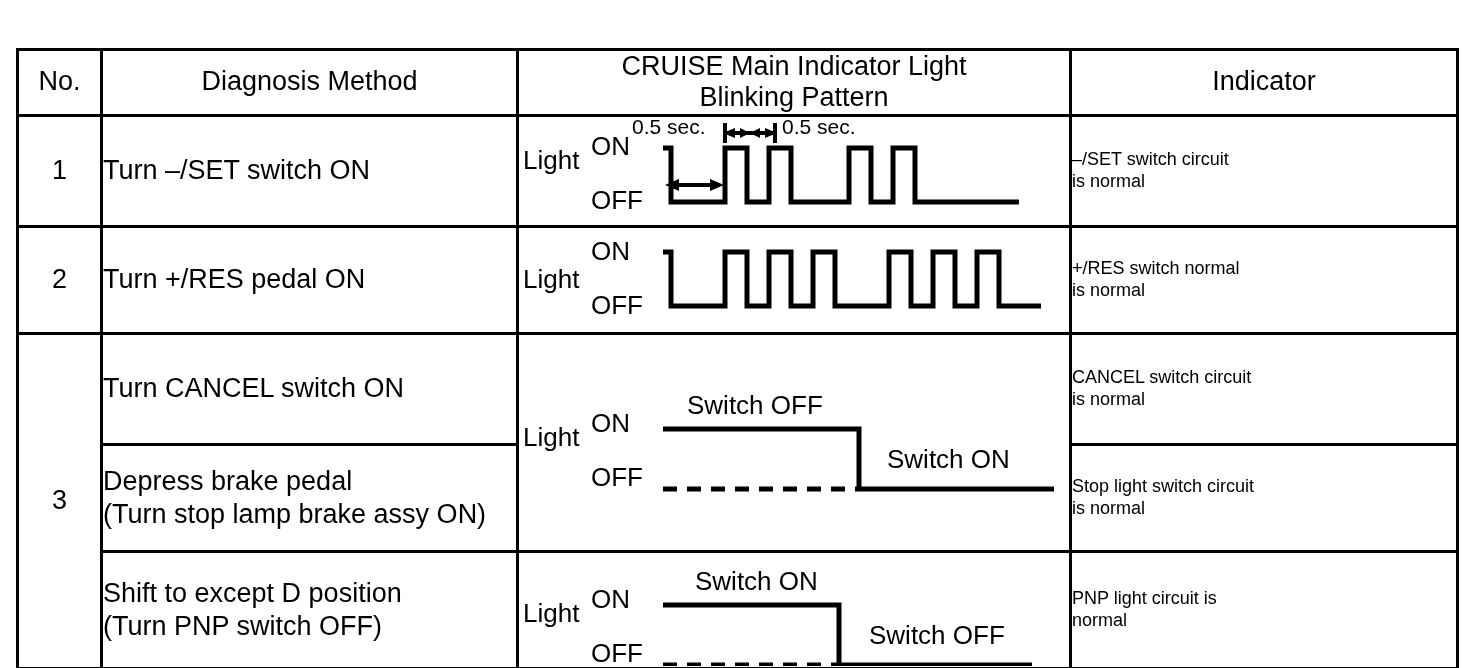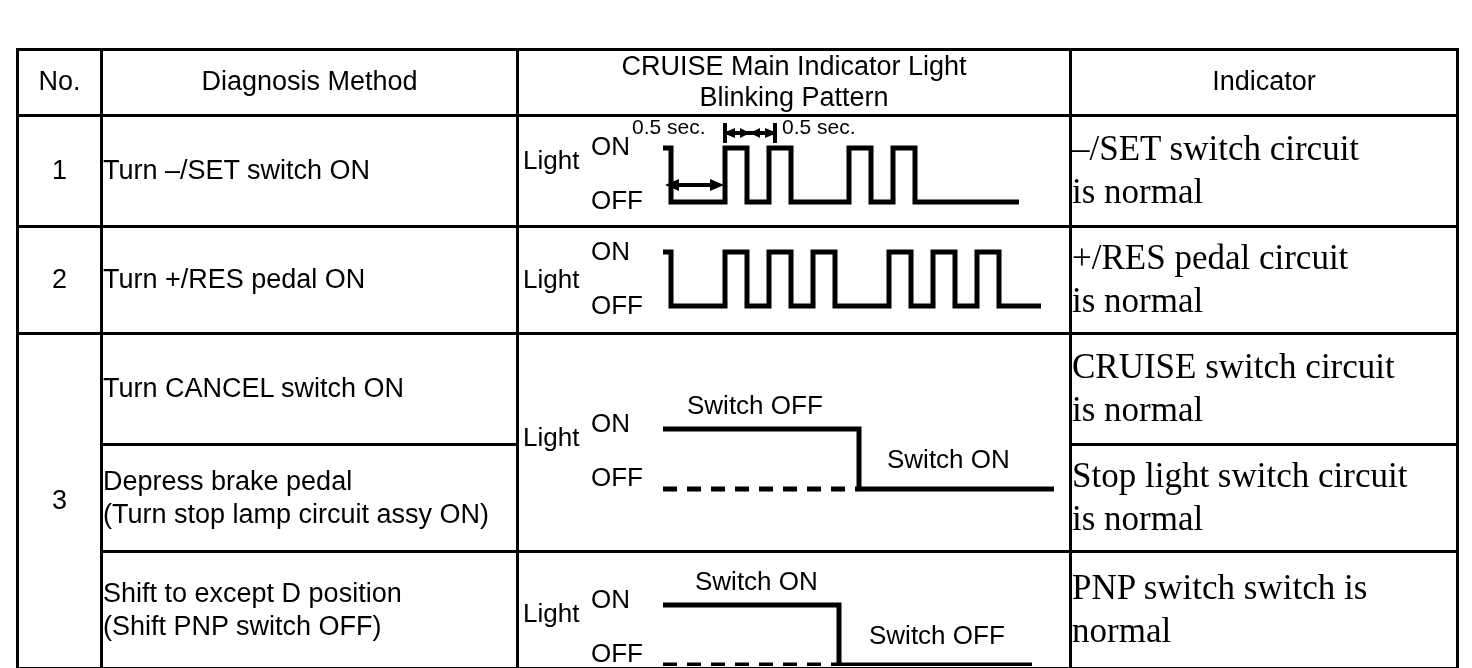--- a/index.html
+++ b/index.html
@@ -33,21 +33,21 @@
   .col-no{width:84px;}
   .col-op{width:416px;}
   .col-wave{width:553px;}
   .col-diag{width:387px;}
 
   .hdr{ text-align:center; font-size:27px; line-height:1.18; padding:8px 6px; }
   .hdr.two{ line-height:1.16; }
 
   .cell-no{ text-align:center; font-size:27px; }
   .cell-op{ font-size:27px; line-height:1.22; padding:6px 0 6px 14px; }
-  .cell-diag{ font-size:35px; line-height:1.22; padding:6px 0 6px 14px;font-family:Liberation Serif, serif; }
+  .cell-diag{ font-size:18px; line-height:1.22; padding:6px 0 6px 14px; }
 
   .cell-wave{ padding:0; }
 
   
   .wavewrap{ position:relative; width:553px; }
   .wavewrap svg{ display:block; }
 
   svg text{ font-family:"Liberation Sans","DejaVu Sans",sans-serif; fill:#000; }
   .lbl-light{ font-size:26px; }
   .lbl-state{ font-size:26px; }
@@ -140,21 +140,21 @@
               <text class="lbl-state" x="72" y="86">OFF</text>
 
               <path class="trace" d="M144,24 L152,24 L152,78 L206,78 L206,24 L228,24 L228,78 L250,78
                        L250,24 L272,24 L272,78 L294,78 L294,24 L316,24 L316,78 L370,78
                        L370,24 L392,24 L392,78 L414,78 L414,24 L436,24 L436,78 L458,78
                        L458,24 L480,24 L480,78 L522,78"></path>
             </svg>
           </div>
         </td>
         <td class="cell-diag">
-          <div>+/RES pedal circuit</div>
+          <div>+/RES switch normal</div>
           <div>is normal</div>
         </td>
       </tr>
 
       <tr>
         <td class="cell-no" rowspan="3">3</td>
         <td class="cell-op" style="height:108px">
           <div>Turn CANCEL switch ON</div>
         </td>
         <td class="cell-wave" rowspan="2">
@@ -167,57 +167,57 @@
               <text class="lbl-sw" x="168" y="78">Switch OFF</text>
               <text class="lbl-sw" x="368" y="132">Switch ON</text>
 
               <path class="trace-dash" d="M144,153 L338,153"></path>
 
               <path class="trace" d="M144,93 L340,93 L340,153 L535,153"></path>
             </svg>
           </div>
         </td>
         <td class="cell-diag">
-          <div>CRUISE switch circuit</div>
+          <div>CANCEL switch circuit</div>
           <div>is normal</div>
         </td>
       </tr>
 
       <tr>
         <td class="cell-op" style="height:104px">
           <div>Depress brake pedal</div>
-          <div>(Turn stop lamp circuit assy ON)</div>
+          <div>(Turn stop lamp brake assy ON)</div>
         </td>
         <td class="cell-diag">
           <div>Stop light switch circuit</div>
           <div>is normal</div>
         </td>
       </tr>
 
       <tr>
         <td class="cell-op" style="height:114px">
           <div>Shift to except D position</div>
-          <div>(Shift PNP switch OFF)</div>
+          <div>(Turn PNP switch OFF)</div>
         </td>
         <td class="cell-wave">
           <div class="wavewrap">
             <svg width="553" height="112" viewBox="0 0 553 112">
               <text class="lbl-light" x="4" y="68">Light</text>
               <text class="lbl-state" x="72" y="54">ON</text>
               <text class="lbl-state" x="72" y="108">OFF</text>
 
               <text class="lbl-sw" x="176" y="36">Switch ON</text>
               <text class="lbl-sw" x="350" y="90">Switch OFF</text>
 
               <path class="trace-dash" d="M144,111 L318,111"></path>
               <path class="trace" d="M144,51 L320,51 L320,111 L513,111"></path>
             </svg>
           </div>
         </td>
         <td class="cell-diag">
-          <div>PNP switch switch is</div>
+          <div>PNP light circuit is</div>
           <div>normal</div>
         </td>
       </tr>
 
     </tbody>
   </table>
 </div>
 
 </body></html>

